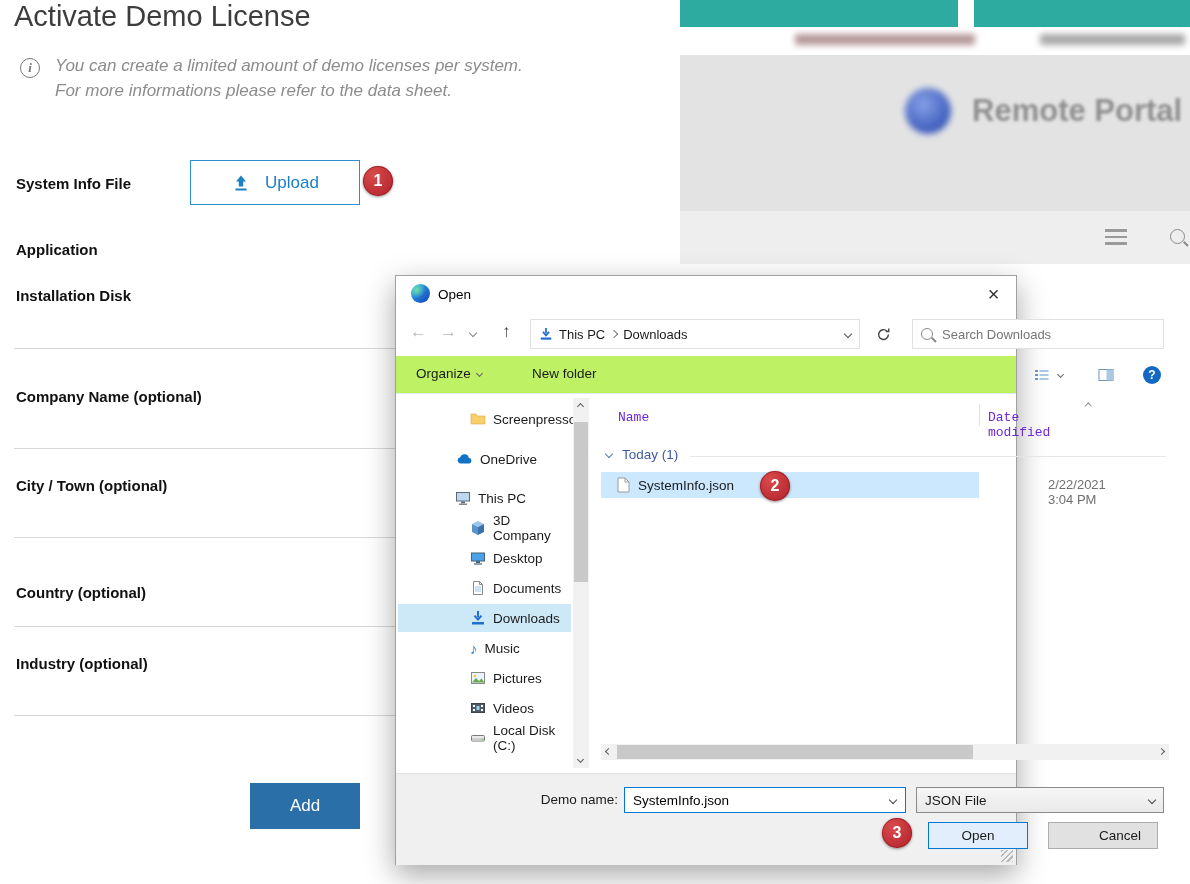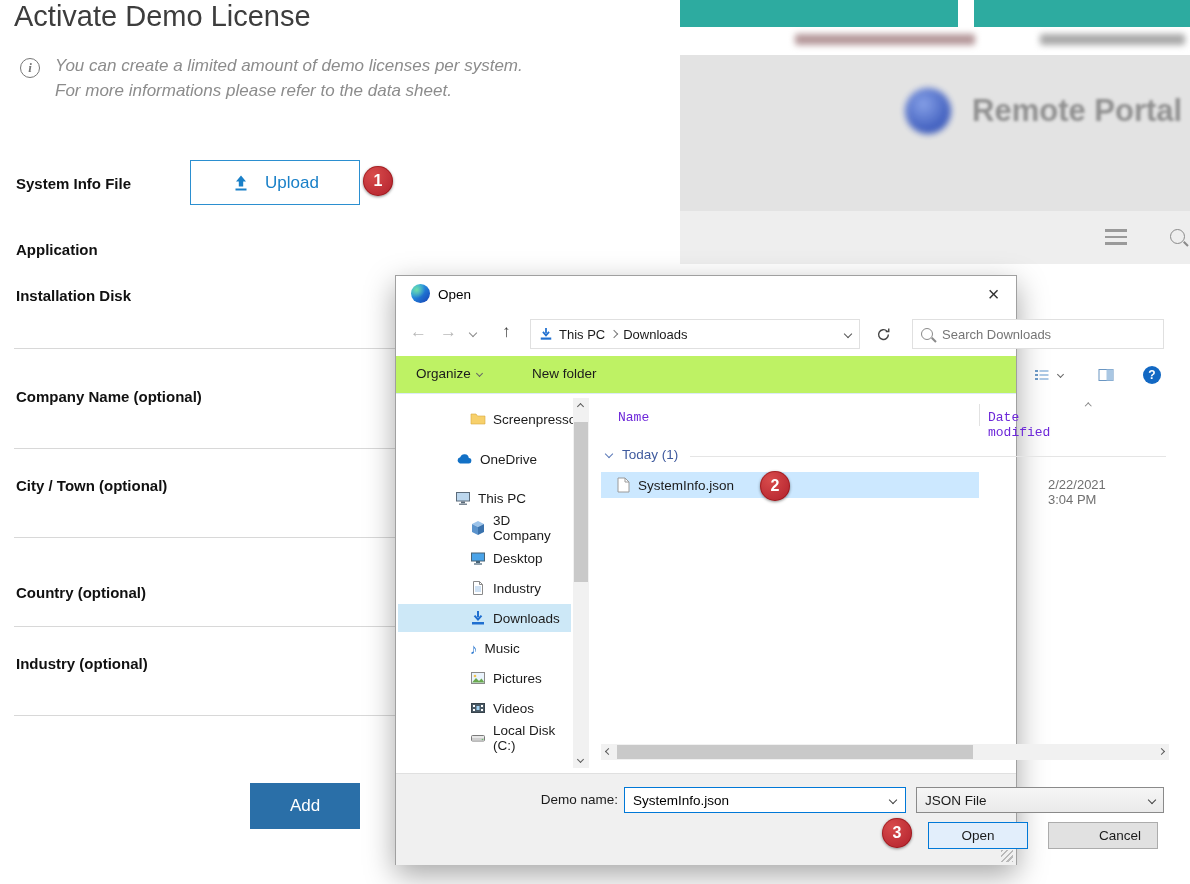--- a/index.html
+++ b/index.html
@@ -274,21 +274,21 @@
     <span>Desktop</span>
   </div>
   <div class="abs side-item" style="top:298px; padding-left:72px;">
     <span>
         <svg width="16" height="16" viewBox="0 0 16 16">
           <path d="M3.5 1.5h6l3 3v10h-9Z" fill="#fff" stroke="#8a8a8a"></path>
           <path d="M9.5 1.5v3h3" fill="none" stroke="#8a8a8a"></path>
           <path d="M5 7h6M5 9h6M5 11h6" stroke="#9ec3e8"></path>
         </svg>
       </span>
-    <span>Industry</span>
+    <span>Documents</span>
   </div>
   <div class="abs side-item sel" style="top:328px; padding-left:72px;">
     <span>
         <svg width="16" height="16" viewBox="0 0 16 16">
           <path d="M8 1 v6.2" stroke="#1f6fd0" stroke-width="2"></path>
           <path d="M4.5 5.6 8 9.6 11.5 5.6" fill="none" stroke="#1f6fd0" stroke-width="2"></path>
           <path d="M2 12 h12 v2.5 H2 Z" fill="#1f6fd0"></path>
         </svg>
       </span>
     <span>Downloads</span>

